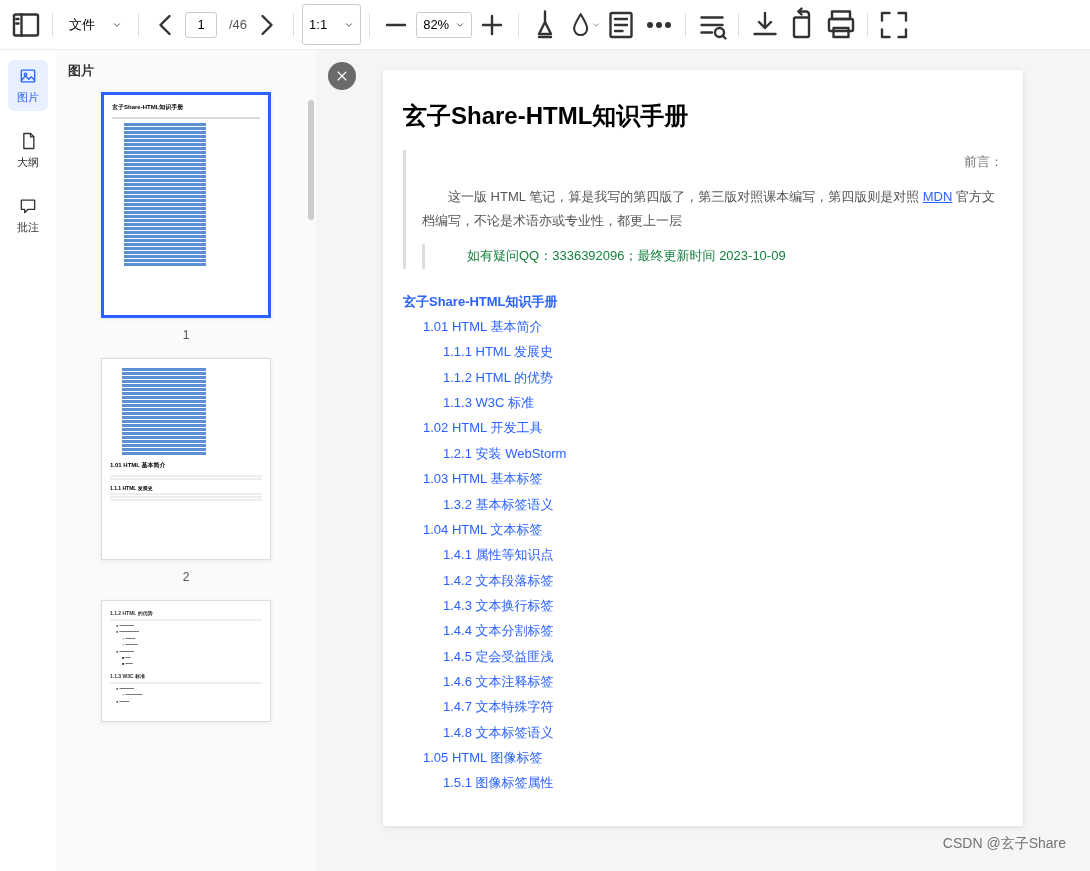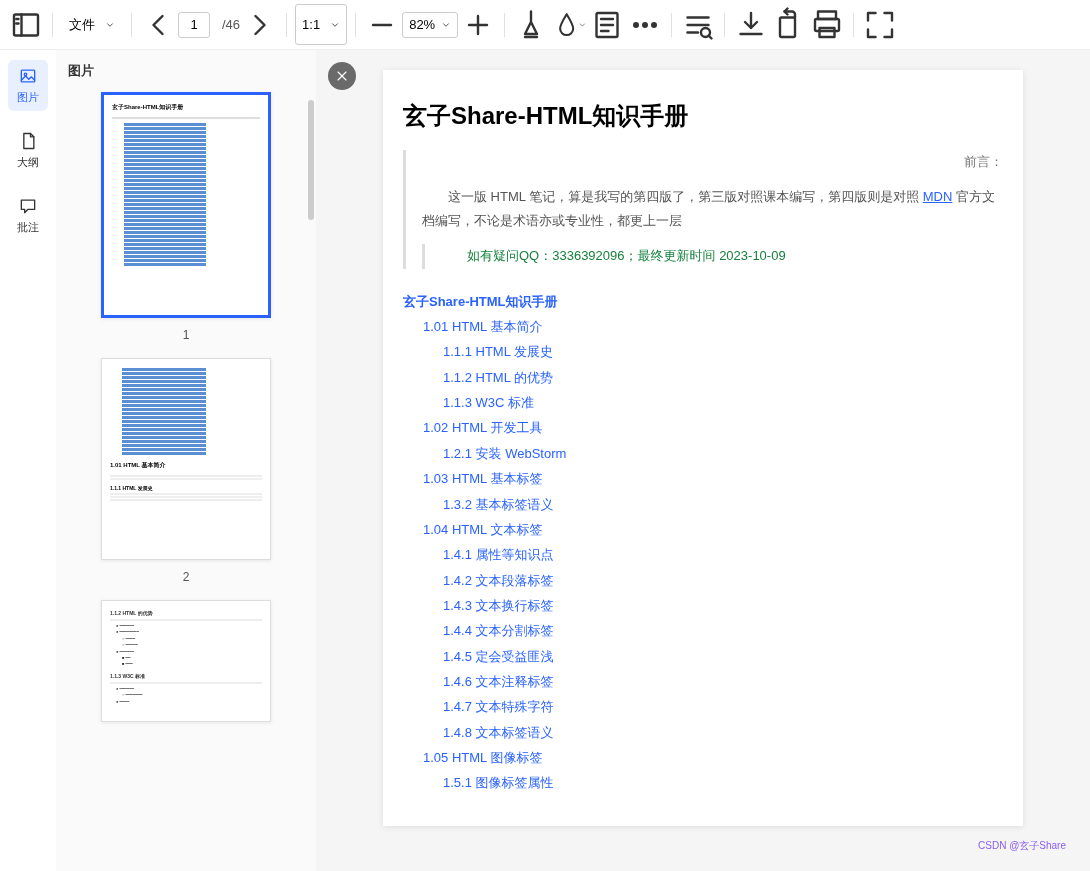--- a/index.html
+++ b/index.html
@@ -1,19 +1,19 @@
 <!DOCTYPE html>
 <html><head>
 <meta charset="utf-8">
 <style>
 * { margin: 0; padding: 0; box-sizing: border-box; }
 body { font-family: -apple-system, "Segoe UI", Arial, sans-serif; background: #fff; width: 1090px; height: 871px; overflow: hidden; position: relative; }
 .toolbar { height: 50px; display: flex; align-items: center; padding: 0 8px; gap: 2px; border-bottom: 1px solid #eee; }
 .tb-btn { width: 36px; height: 36px; display: flex; align-items: center; justify-content: center; border-radius: 4px; cursor: pointer; color: #333; }
-.tb-text { padding: 0 8px; font-size: 13px; cursor: pointer; display: flex; align-items: center; gap: 10px; }
+.tb-text { padding: 0 8px; font-size: 13px; cursor: pointer; display: flex; align-items: center; gap: 17px; }
 .tb-sep { width: 1px; height: 24px; background: #e0e0e0; margin: 0 6px; }
 .page-input { width: 32px; height: 26px; text-align: center; border: 1px solid #ccc; border-radius: 3px; font-size: 13px; }
 .page-total { font-size: 13px; color: #555; margin-left: 10px; }
 .zoom-val { width: 56px; height: 26px; border: 1px solid #ccc; border-radius: 3px; font-size: 13px; display: flex; align-items: center; padding: 0 6px; justify-content: space-between; }
 .main { display: flex; height: calc(100% - 50px); }
 .side-tabs { width: 56px; background: #fff; display: flex; flex-direction: column; align-items: center; padding-top: 10px; gap: 14px; }
 .side-tab { width: 40px; display: flex; flex-direction: column; align-items: center; gap: 4px; cursor: pointer; padding: 6px 0; border-radius: 6px; font-size: 11px; color: #333; }
 .side-tab.active { background: #e8f0ff; color: #2962ff; }
 .side-tab svg { width: 20px; height: 20px; }
 .thumb-panel { width: 260px; background: #fafafa; padding: 12px; overflow-y: auto; position: relative; }
@@ -33,21 +33,21 @@
 .doc h1 { font-size: 24px; font-weight: 700; margin-bottom: 18px; color: #000; }
 .preface { border-left: 3px solid #ddd; padding-left: 16px; margin-bottom: 20px; color: #555; font-size: 13px; line-height: 1.9; }
 .preface p { margin-bottom: 10px; text-indent: 2em; }
 .preface .label { color: #777; text-align: right; }
 .preface a { color: #2962ff; text-decoration: underline; }
 .preface .note { border-left: 3px solid #ddd; padding-left: 16px; margin-left: 0; color: #15803d; }
 .toc { font-size: 13px; line-height: 1.95; }
 .toc .lv0 { color: #2962ff; font-weight: 600; }
 .toc .lv1 { color: #2962ff; padding-left: 20px; }
 .toc .lv2 { color: #2962ff; padding-left: 40px; }
-.watermark { position: absolute; bottom: 18px; right: 24px; color: #8b5cf6; font-size: 10px; }
+.watermark { position: absolute; bottom: 18px; right: 24px; color: #737373; font-size: 14px; }
 svg { fill: none; stroke: currentColor; stroke-width: 1.6; stroke-linecap: round; stroke-linejoin: round; }
 .panel-scroll-indicator { position: absolute; right: 2px; top: 50px; width: 6px; height: 120px; background: #ccc; border-radius: 3px; }
 </style>
 </head>
 <body>
 
 <div class="toolbar">
   <div class="tb-btn">
       <svg viewBox="0 0 24 24">
         <rect x="4" y="5" width="16" height="14" rx="1"></rect>

